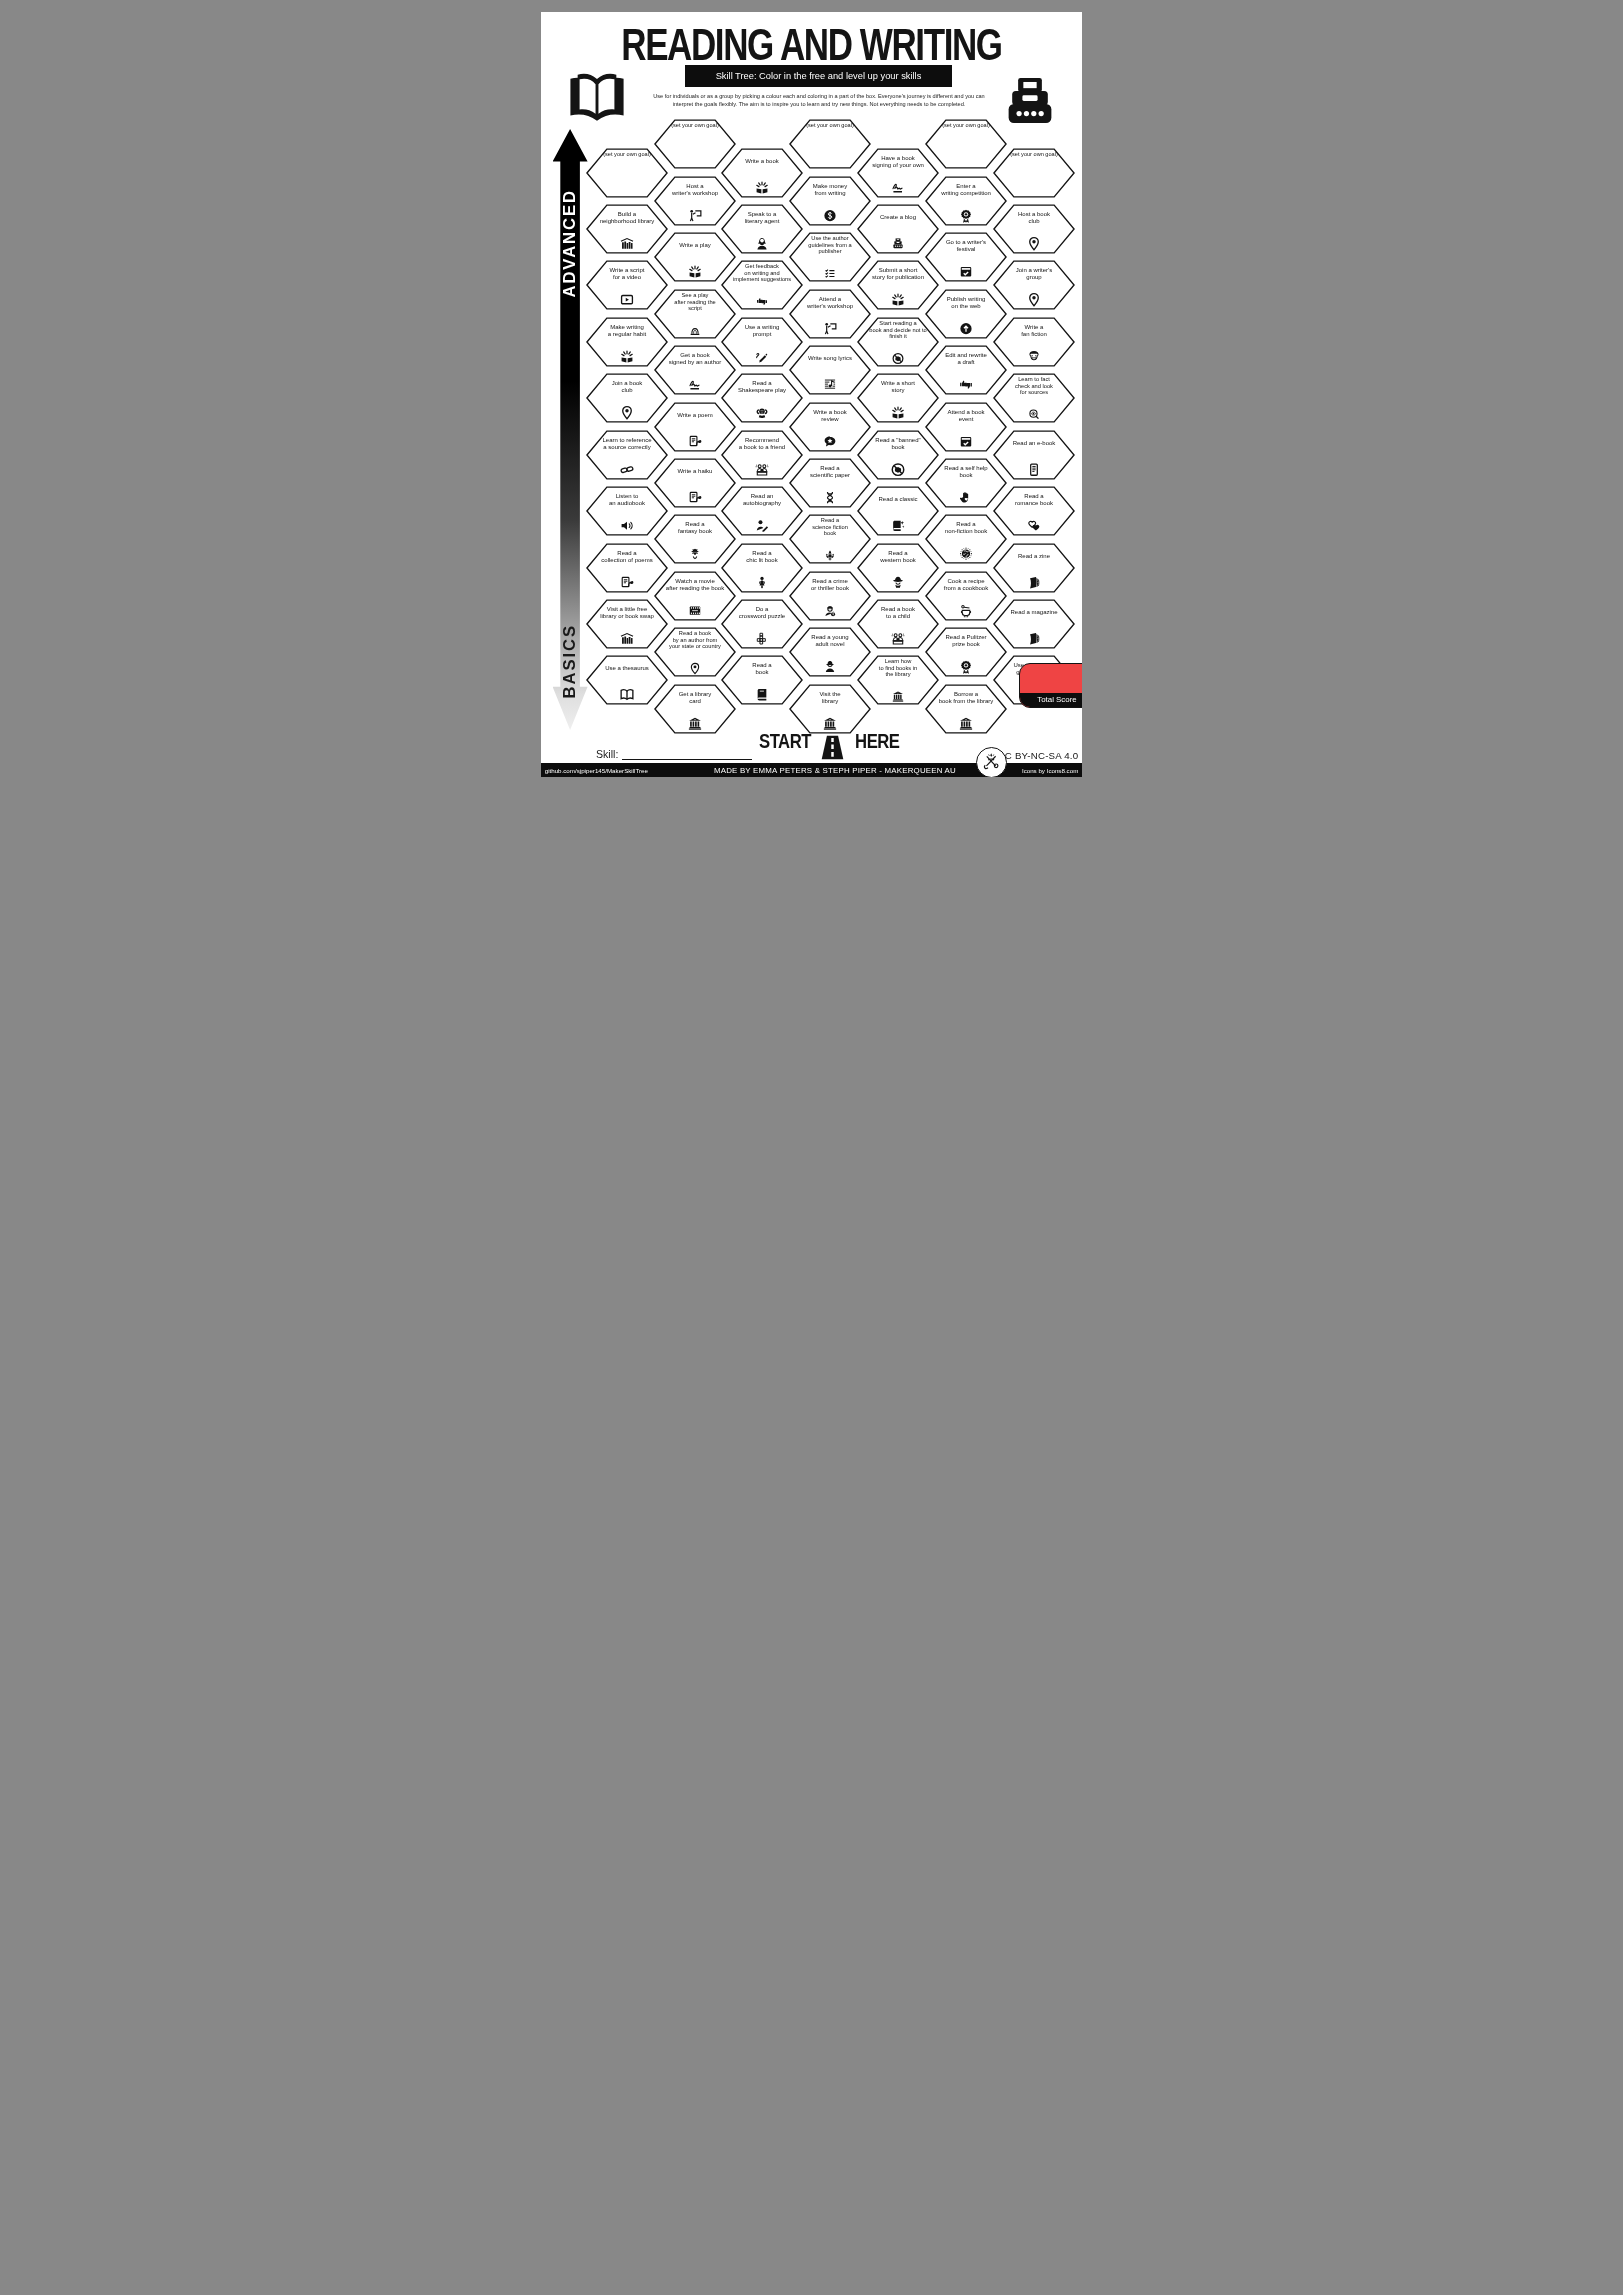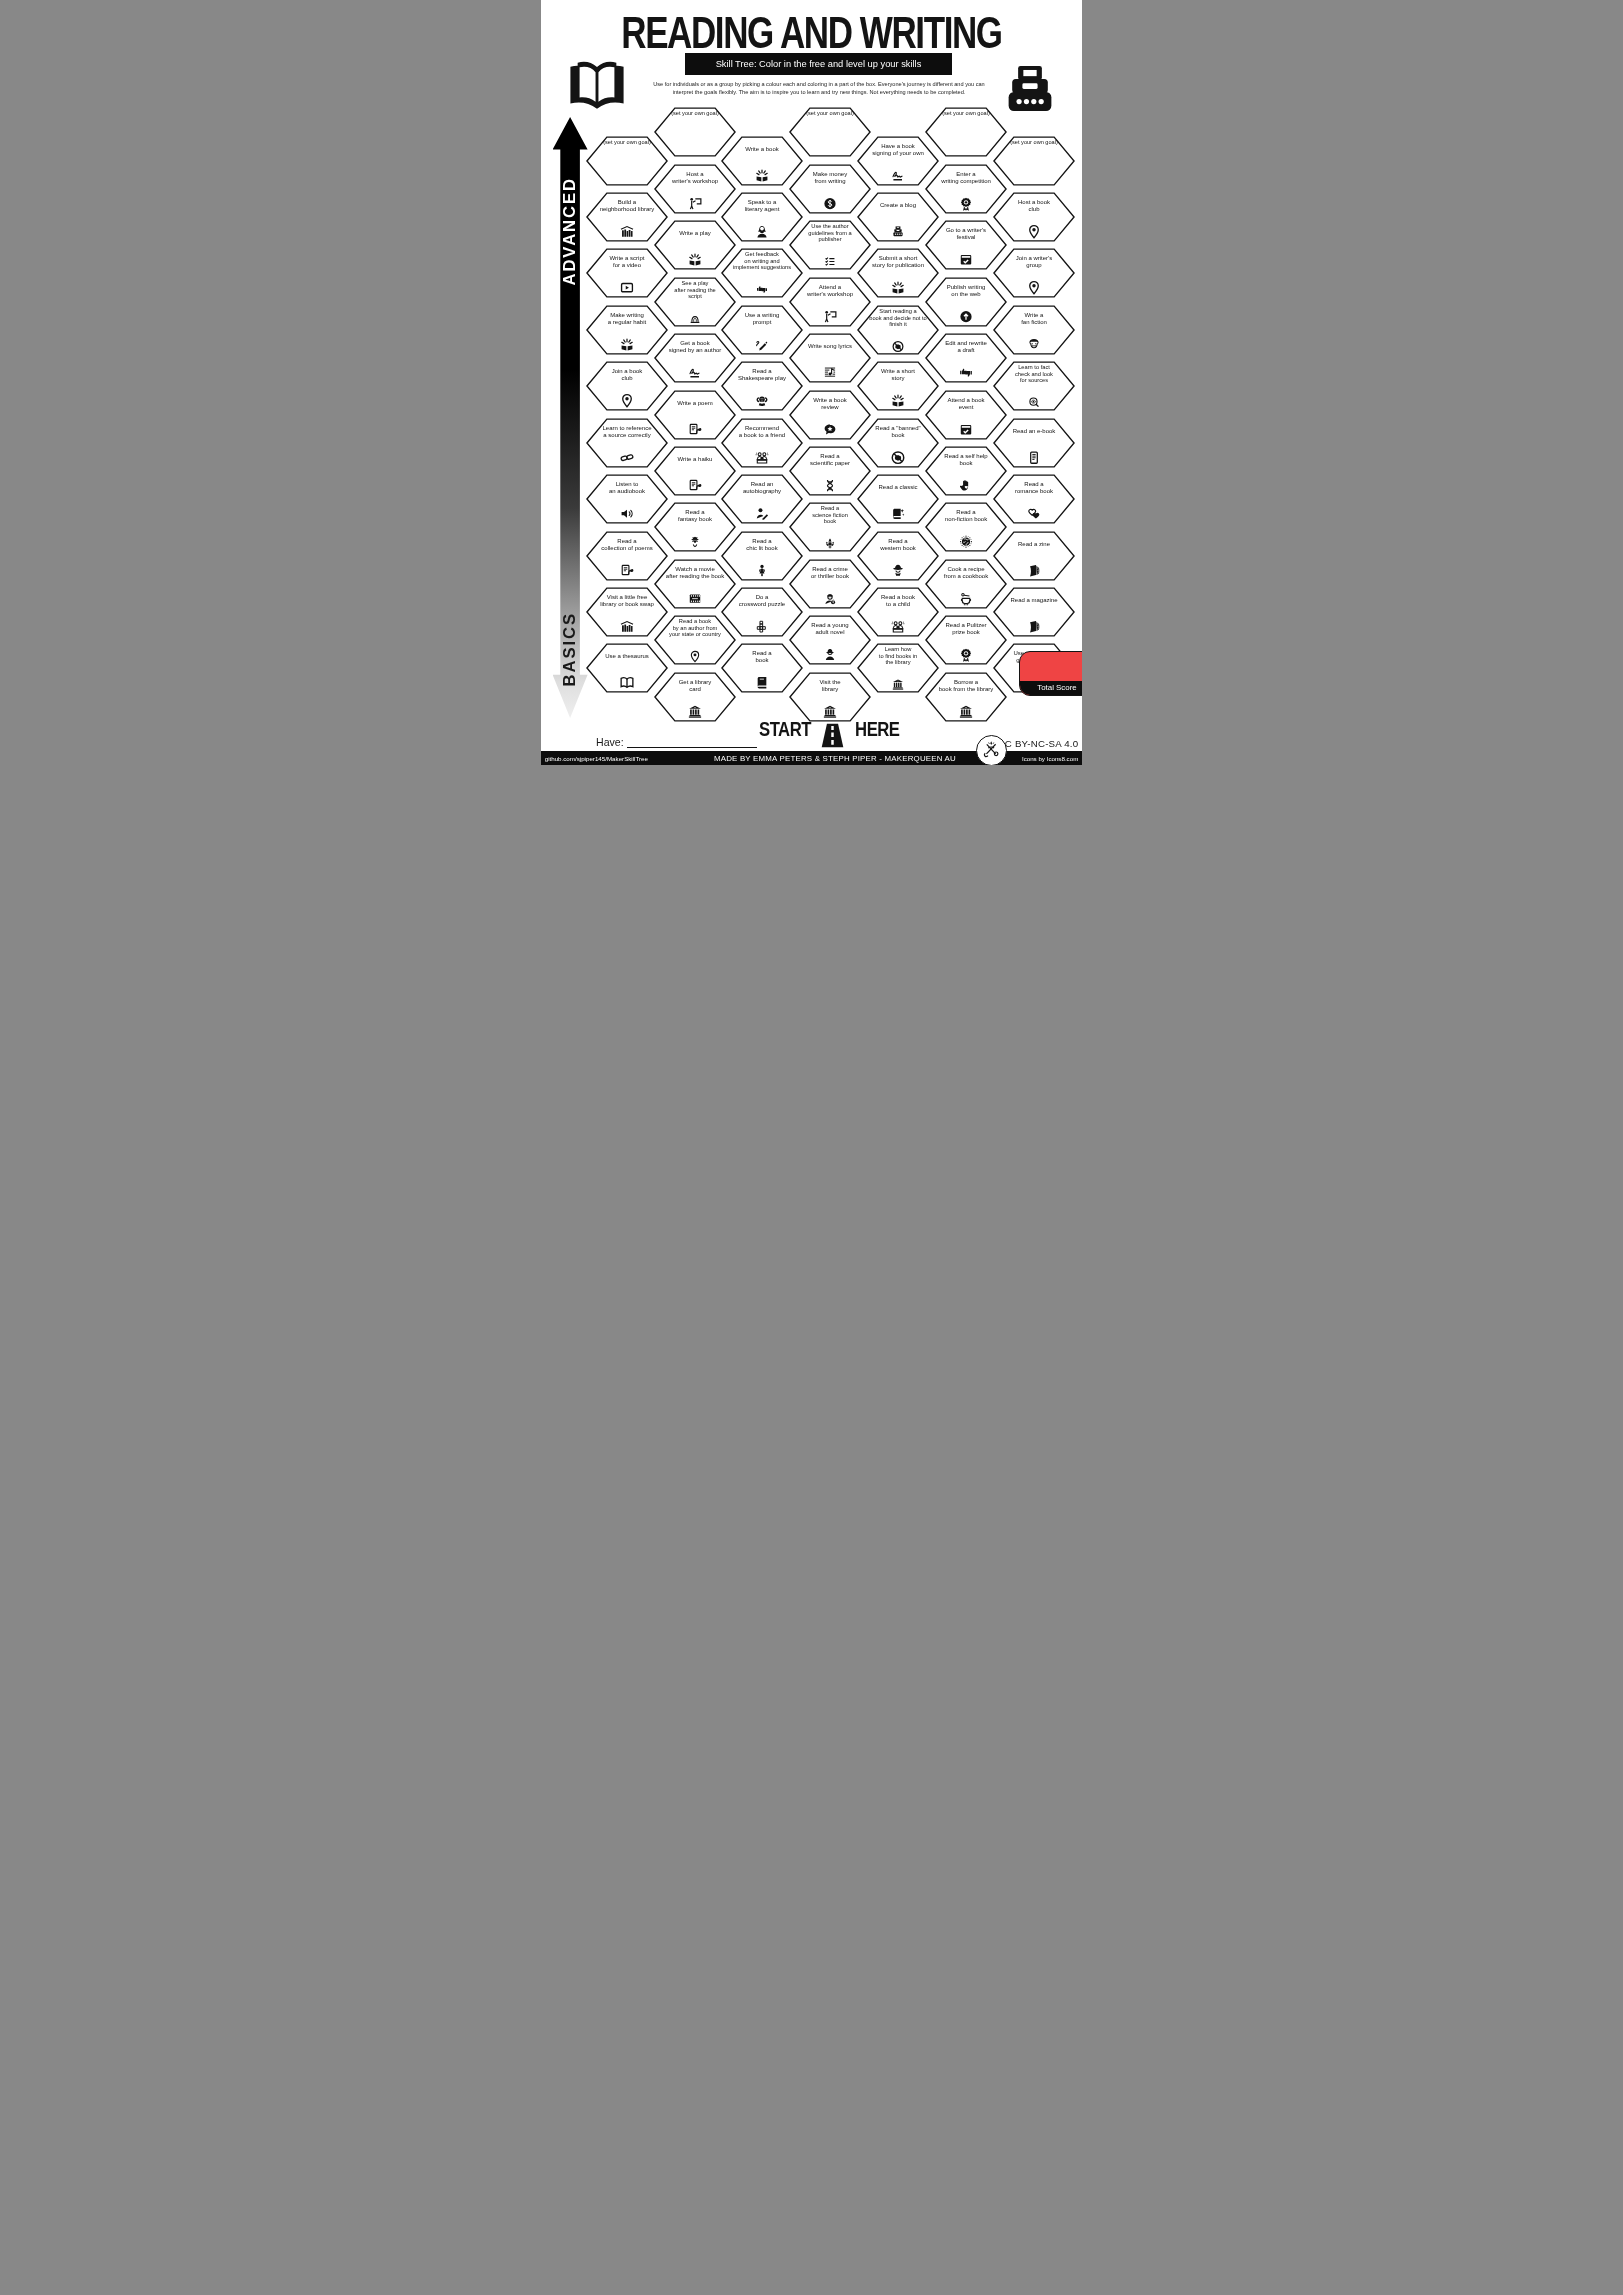--- a/index.html
+++ b/index.html
@@ -1,16 +1,16 @@
 <!DOCTYPE html>
 <html style="font-size:7.4px"><head>
 <meta charset="utf-8">
 <style>
   html,body{margin:0;padding:0;background:#888;}
-  .page{position:relative;width:541px;height:765px;margin:0 auto;background:#fff;overflow:hidden;
+  .page{position:relative;width:541px;height:765px;margin:12px auto;background:#fff;overflow:hidden;
         font-family:"Liberation Sans",sans-serif;color:#141414;}
   .title{position:absolute;left:0;right:0;top:10.2px;text-align:center;font-size:35px;font-weight:bold;
          letter-spacing:-1.4px;line-height:1;transform:scaleY(1.28);transform-origin:top center;white-space:nowrap;}
   .subtitle{position:absolute;left:144px;top:53px;width:267px;height:22px;background:#0d0d0d;color:#fff;
             font-size:9.3px;line-height:22px;text-align:center;white-space:nowrap;}
   .desc{position:absolute;left:109px;top:80px;width:338px;text-align:center;font-size:5.6px;line-height:1.45;
         color:#222;white-space:pre-line;}
   .logo{position:absolute;}
   .logo svg{width:100%;height:100%;}
   .book-logo{left:24px;top:55px;width:64px;height:58px;}
@@ -1187,21 +1187,21 @@
   <div class="start-row">
     <span class="start-word">START</span>
     <span class="road"><svg viewBox="0 0 24 24" fill="#141414" xmlns="http://www.w3.org/2000/svg">
           <path d="M8.2 4h7.6l3.6 16H4.6z"></path>
           <path d="M12 5.5v2.8M12 10v3M12 15v3.4" stroke="#fff" stroke-width="1.7" fill="none"></path>
         </svg></span>
     <span class="start-word">HERE</span>
   </div>
 
   <div class="name-row">
-    <span class="name-label">Have:</span>
+    <span class="name-label">Skill:</span>
     <span class="name-line"></span>
   </div>
 
   <div class="tile-note">1 tile = 1 point</div>
   <div class="score-box">
     <div class="score-band">Total Score</div>
   </div>
 
   <div class="maker-logo">
       <span><svg viewBox="0 0 24 24" fill="#141414" xmlns="http://www.w3.org/2000/svg">

